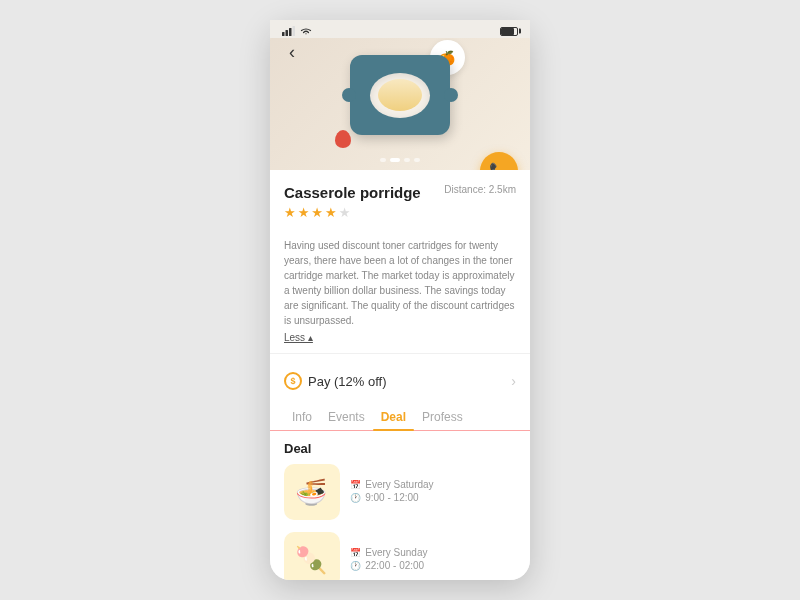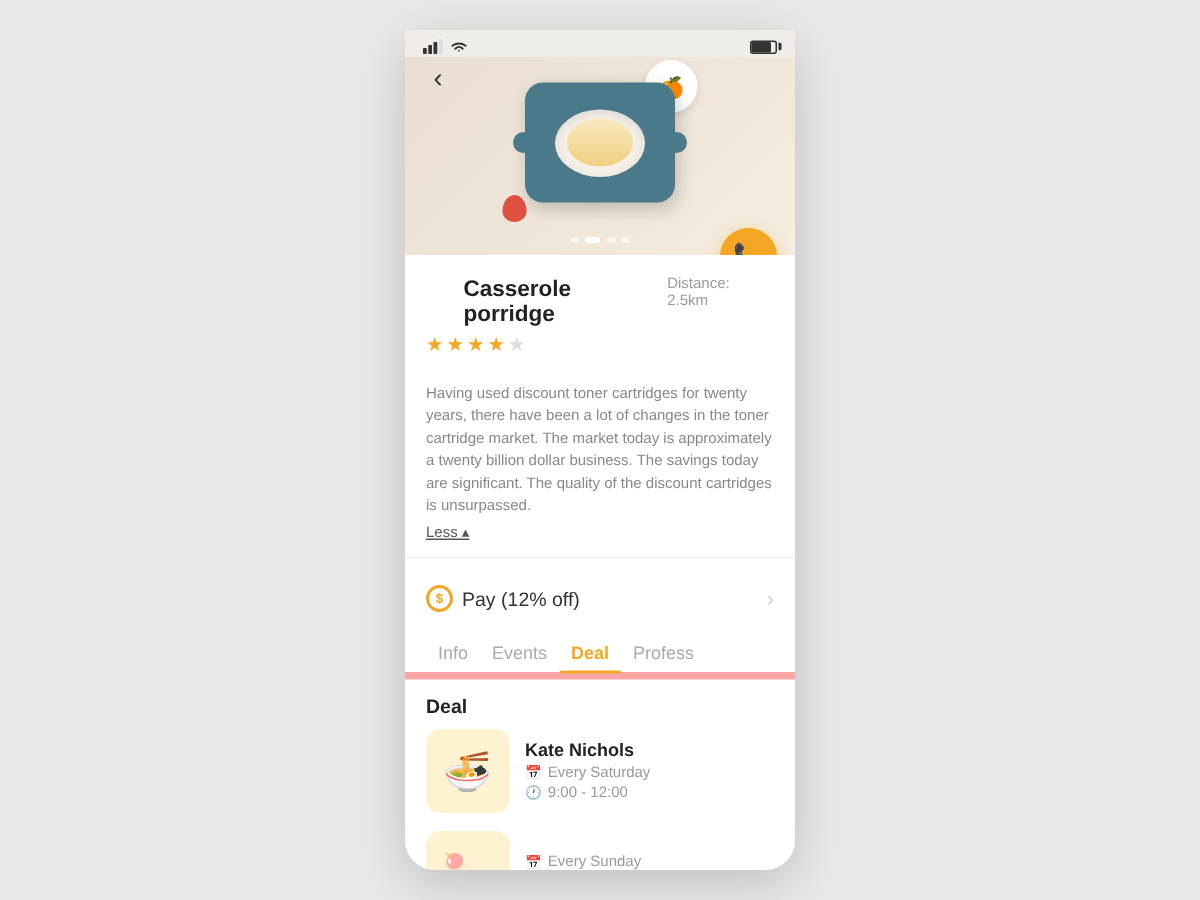--- a/index.html
+++ b/index.html
@@ -203,21 +203,20 @@
       background: white;
       overflow-y: auto;
       padding: 10px 14px 0;
       position: relative;
     }
     .title-row {
       display: flex;
       justify-content: space-between;
       align-items: flex-start;
       margin-top: 4px;
-      margin-left: 25px;
     }
     .dish-title {
       font-size: 15px;
       font-weight: 700;
       color: #222;
     }
     .distance {
       font-size: 10px;
       color: #999;
     }
@@ -278,21 +277,21 @@
       font-size: 13px;
       color: #333;
       font-weight: 500;
     }
     .chevron-right {
       color: #ccc;
       font-size: 14px;
     }
     .tabs {
       display: flex;
-      border-bottom: 5px solid #fca5a5;
+      border-bottom: 1px solid #fca5a5;
       margin: 6px -14px 0;
       padding: 0 14px;
     }
     .tab {
       font-size: 12px;
       padding: 6px 8px;
       cursor: pointer;
       color: #aaa;
       position: relative;
     }
@@ -438,21 +437,20 @@
       <div class="tab">Events</div>
       <div class="tab active">Deal</div>
       <div class="tab">Profess</div>
     </div>
 
     <div class="section-title">Deal</div>
 
     <div class="deal-card">
       <div class="deal-thumb">🍜</div>
       <div class="deal-info">
-        <div class="deal-name">Kate Nichols</div>
         <div class="deal-meta">
           <span class="deal-meta-icon">📅</span>
           <span>Every Saturday</span>
         </div>
         <div class="deal-meta">
           <span class="deal-meta-icon">🕐</span>
           <span>9:00 - 12:00</span>
         </div>
       </div>
     </div>

